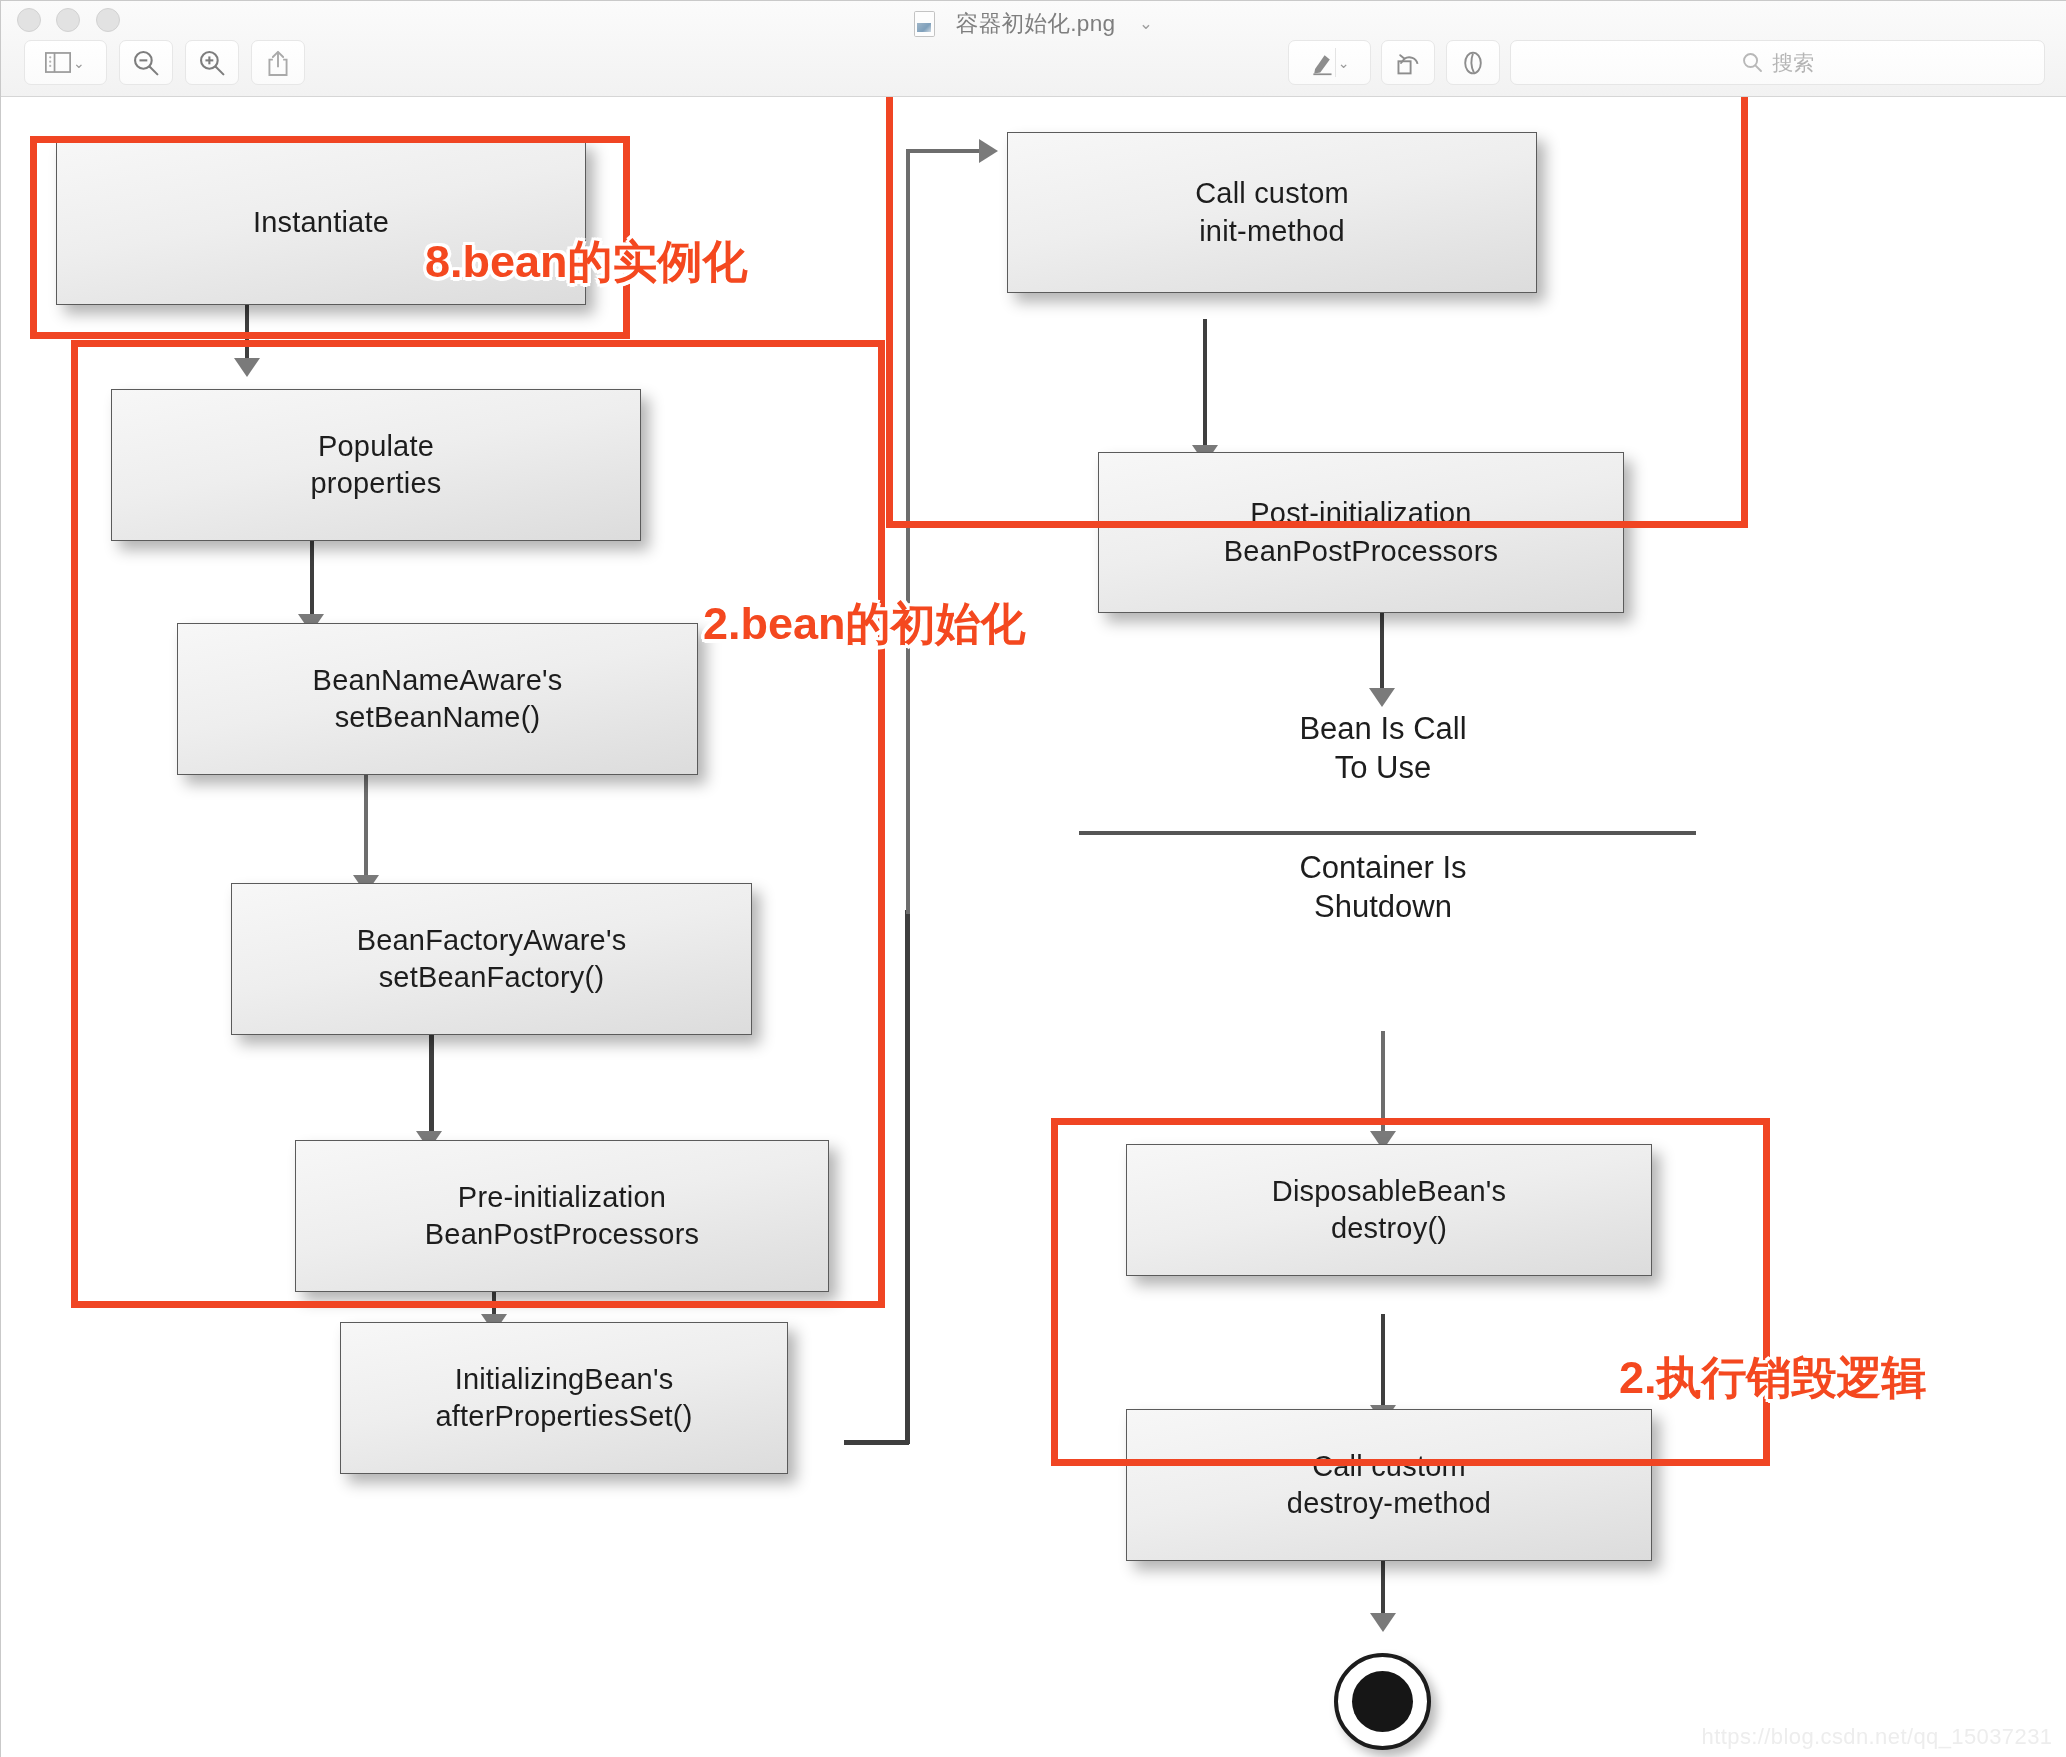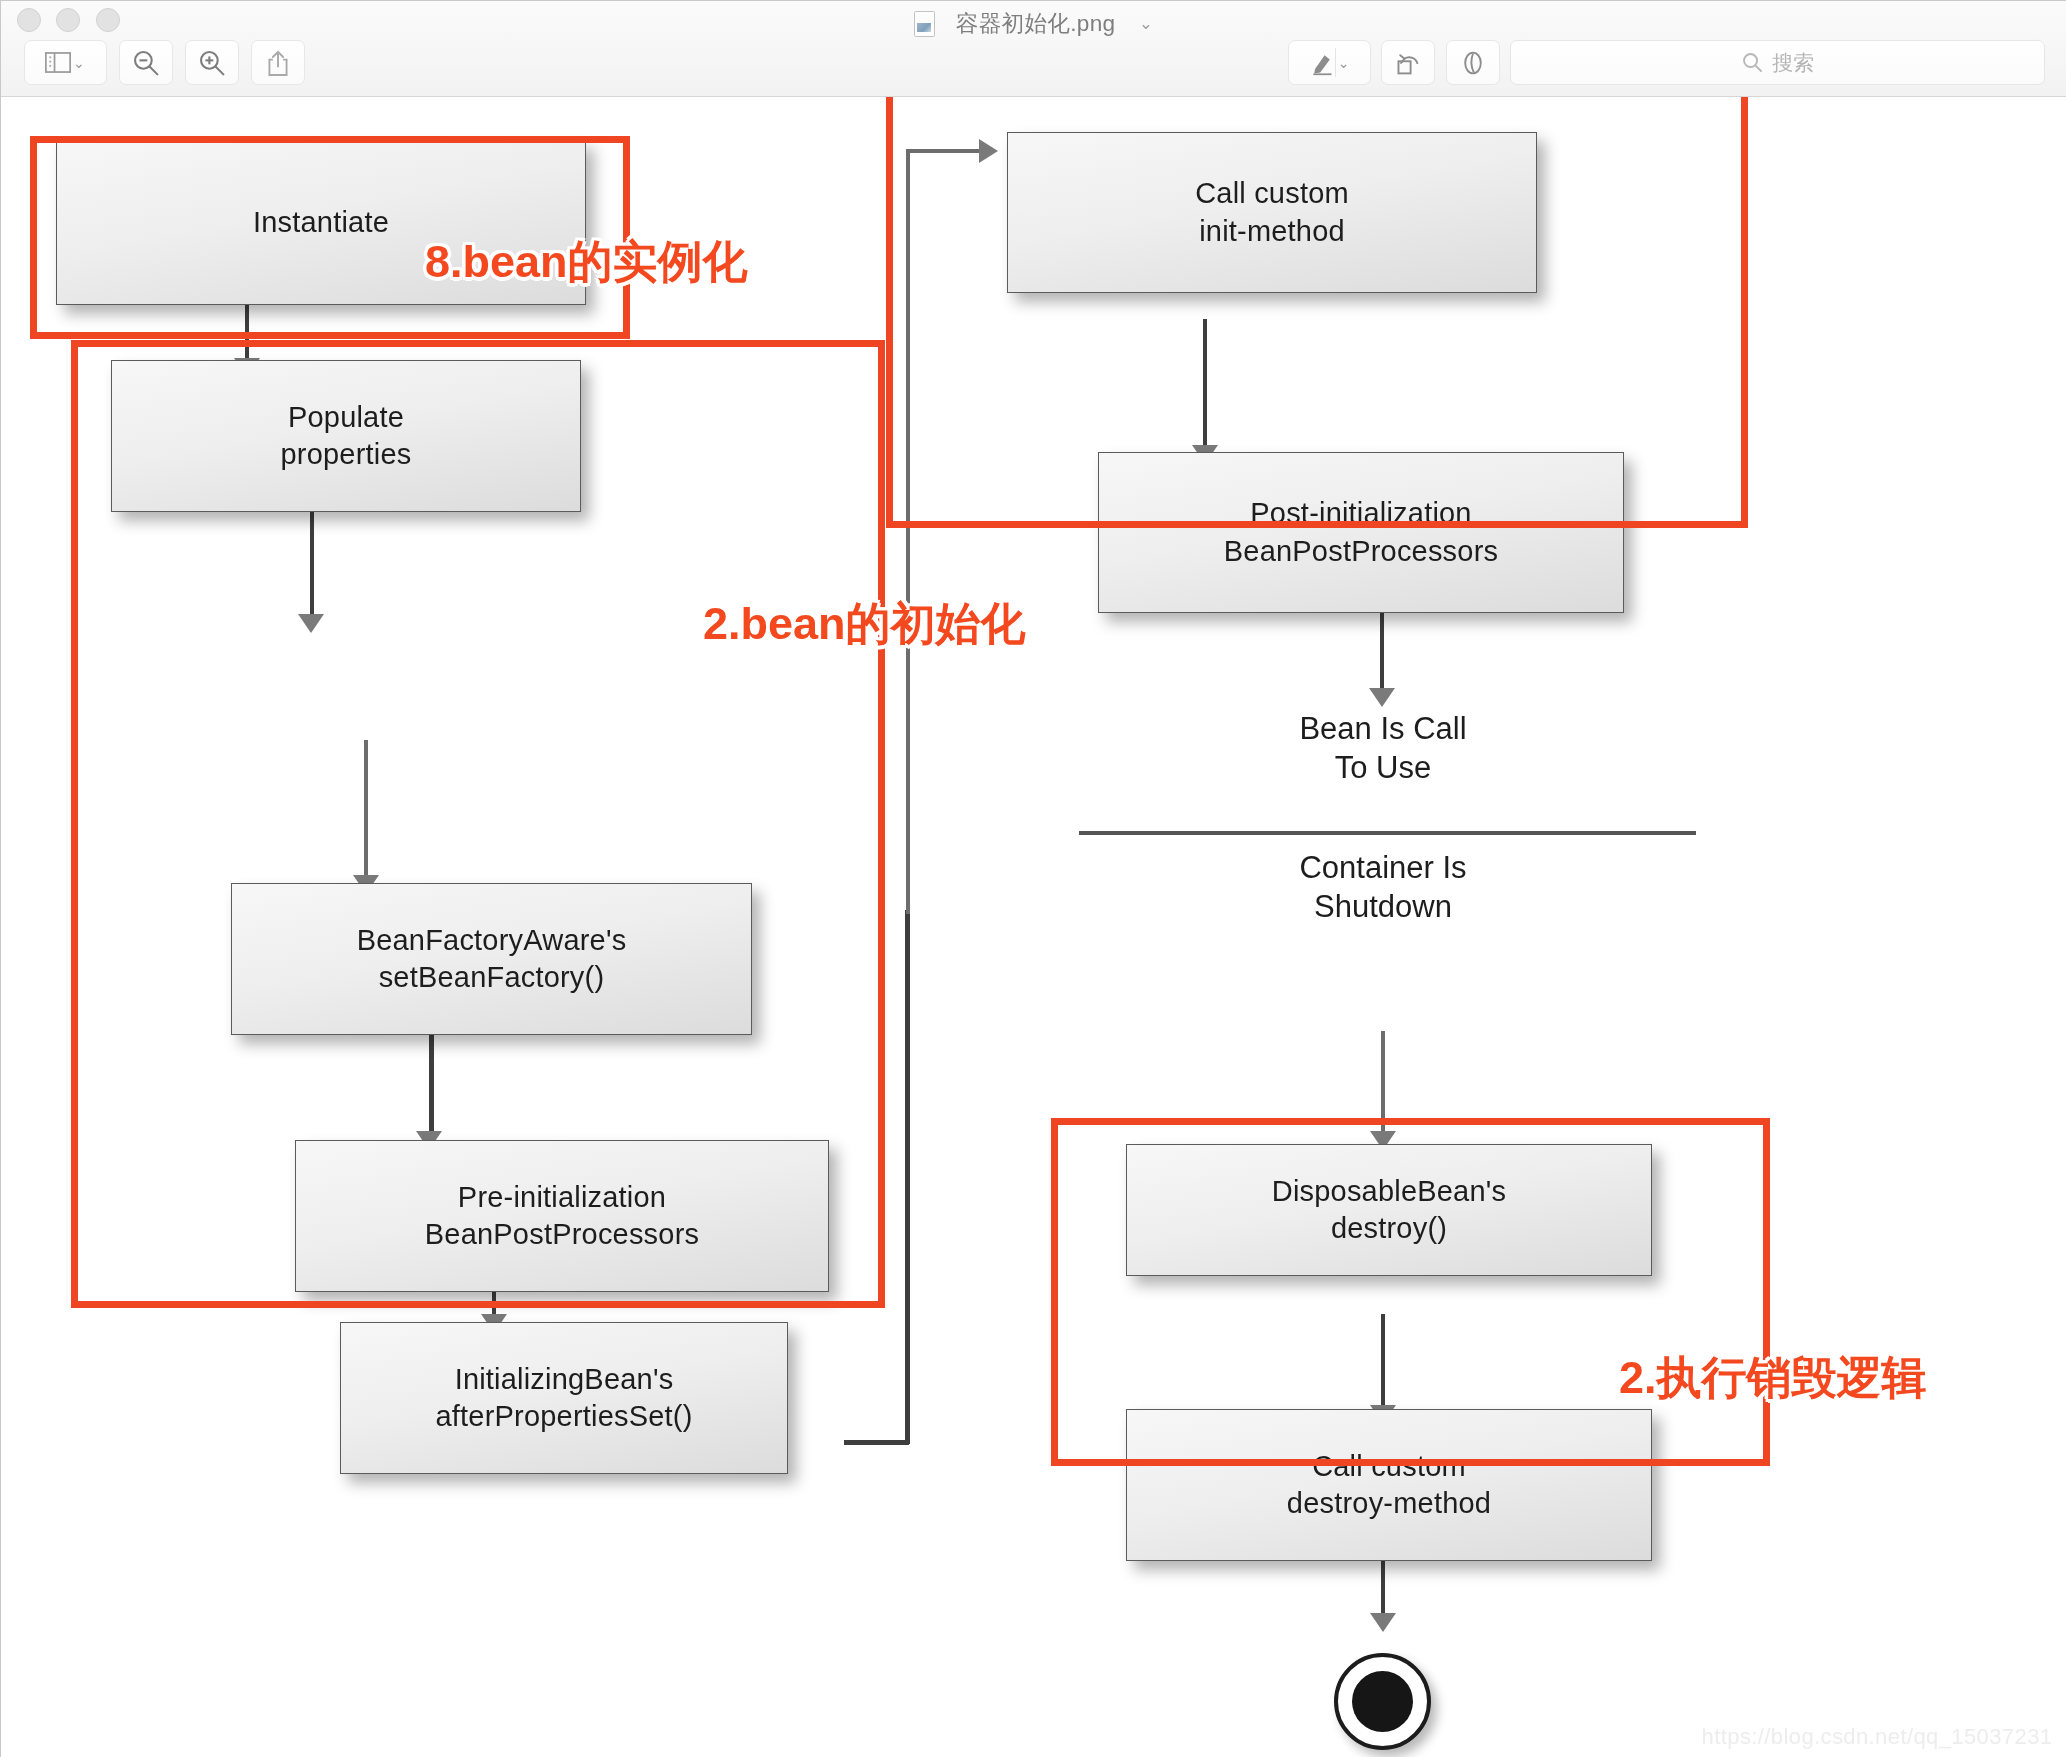--- a/index.html
+++ b/index.html
@@ -317,23 +317,25 @@
     <div class="arrow-down" style="left:1369px; top:1034px;"></div>
 
     <div class="conn" style="left:1380px; top:1217px; width:4.3px; height:100px;"></div>
     <div class="arrow-down" style="left:1369px; top:1308px;"></div>
 
     <div class="conn" style="left:1380px; top:1438px; width:4.3px; height:87px;"></div>
     <div class="arrow-down" style="left:1369px; top:1516px;"></div>
 
     <div class="node" style="left:55px;  top:43px;   width:530px; height:165px;">Instantiate</div>
 
-    <div class="node" style="left:110px; top:263px;  width:470px; height:152px;">Populate
+    <div class="node" style="left:110px; top:292px;  width:530px; height:152px;">Populate
 properties</div>
 
+    <div class="node" style="left:176px; top:526px;  width:521px; height:152px;">BeanNameAware's
+setBeanName()</div>
 
     <div class="node" style="left:230px; top:786px;  width:521px; height:152px;">BeanFactoryAware's
 setBeanFactory()</div>
 
     <div class="node" style="left:294px; top:1043px; width:534px; height:152px;">Pre-initialization
 BeanPostProcessors</div>
 
     <div class="node" style="left:339px; top:1225px; width:448px; height:152px;">InitializingBean's
 afterPropertiesSet()</div>
 

